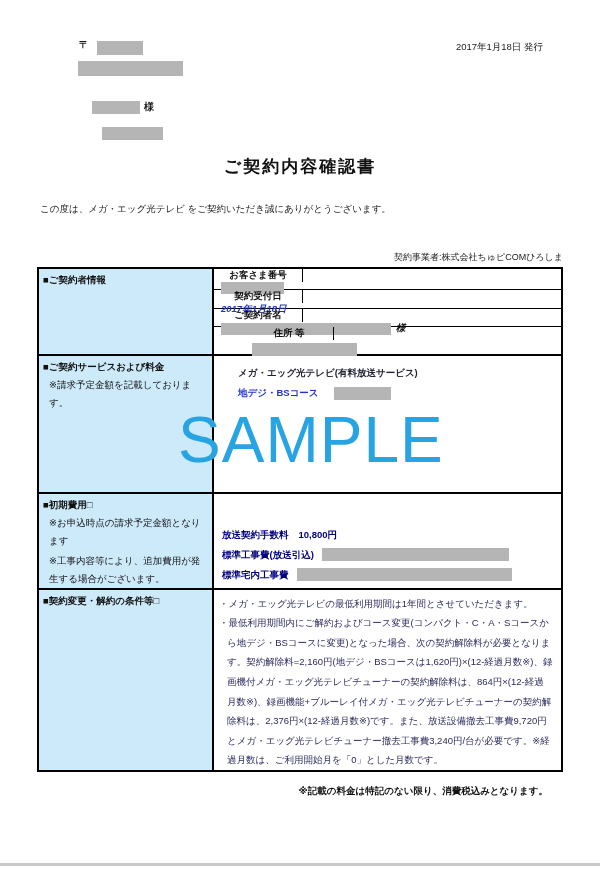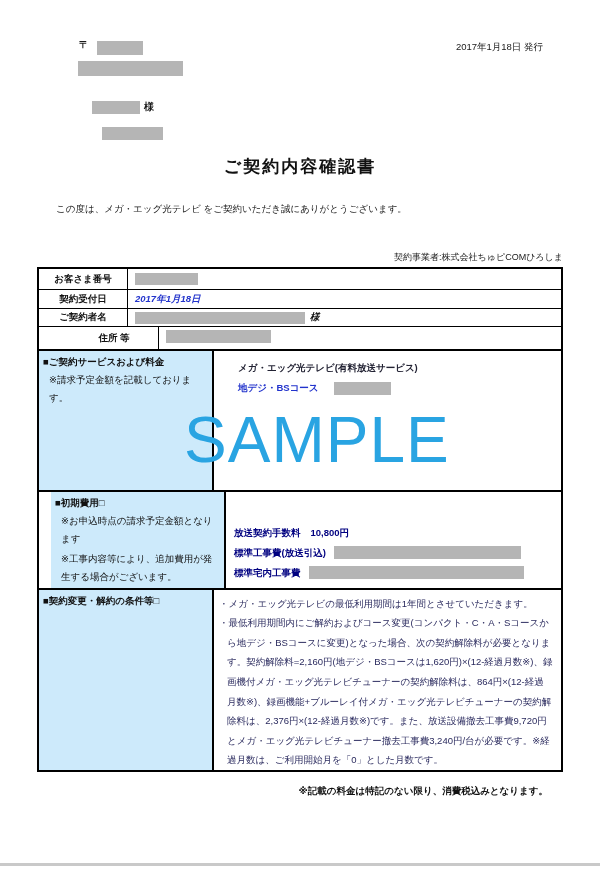--- a/index.html
+++ b/index.html
@@ -19,41 +19,41 @@
   .box-addr1  { left:78px; top:61px; width:105px; height:15px; }
   .issue-date { right:57px; top:41px; font-size:9.5px; }
   .recipient-row { left:92px; top:100px; display:flex; align-items:center; gap:4px; }
   .box-name   { width:48px; height:13px; }
   .recipient-suffix { font-size:10px; font-weight:bold; }
   .box-addr2  { left:102px; top:127px; width:61px; height:13px; }
 
   .doc-title { left:0; top:155px; width:100%; text-align:center;
     font-size:17px; font-weight:bold; letter-spacing:2px; color:#111; }
 
-  .intro { left:56px; top:200px; line-height:18px; }
+  .intro { left:40px; top:200px; line-height:18px; }
   .provider { right:37px; top:251px; font-size:9px; }
 
   
   .doc-table { left:37px; top:267px; width:526px; height:505px;
     border:2px solid #000; display:flex; flex-direction:column; background:#fff; }
   .t-row { display:flex; flex-direction:row; border-bottom:2px solid #000; }
   .t-row:last-child { border-bottom:none; }
   .t-left { width:175px; background:#cdeafb; border-right:2px solid #000;
     padding:4px 3px 0 4px; flex-shrink:0; }
   .t-right { flex:1; min-width:0; }
   .sec-h { font-weight:bold; color:#111; line-height:14px; }
   .sec-note { padding-left:6px; line-height:18px; color:#111; margin-top:2px; }
   .row1 { height:87px; }
   .row2 { height:149px; }
-  .row3 { height:104px;padding-left:12px; }
+  .row3 { height:104px; }
   .row4 { flex:1; }
 
   
   .fields { display:flex; flex-direction:column; height:100%; }
-  .f-row { display:flex; border-bottom:1px solid #000; }
+  .f-row { display:flex; border-bottom:1px solid #000;flex-direction:column; }
   .f-row:last-child { border-bottom:none; flex:1;padding-left:31px; }
   .f-row.h21 { height:21px; } .f-row.h19 { height:19px; } .f-row.h18 { height:18px; }
   .f-label { width:89px; border-right:1px solid #000; display:flex;
     align-items:center; justify-content:center; font-weight:bold; color:#111;
     flex-shrink:0; text-align:center; }
   .f-value { flex:1; display:flex; align-items:center; padding-left:7px; gap:5px;font-style:italic; }
   .f-row:last-child .f-label { align-items:center; }
   .f-row:last-child .f-value { align-items:flex-start; padding-top:3px; }
   .val-blue { color:#2233cc; font-weight:bold; }
   .box-cust { width:63px; height:12px; }
@@ -72,21 +72,21 @@
   .fees { padding:6px 8px 0 8px; line-height:20px; color:#000080; font-weight:bold;margin-top:25px; }
   .fee-line { display:flex; align-items:center; gap:8px; }
   .fee-amt { margin-left:2px; }
   .box-fee2 { width:187px; height:13px; }
   .box-fee3 { width:215px; height:13px; }
 
   
   .terms { padding:4px 8px 0 5px; color:#2a2a5e; line-height:19.6px; }
   .terms p { padding-left:8px; text-indent:-8px; }
 
-  .watermark { left:184px; top:408px; font-size:64px; font-weight:400;
+  .watermark { left:178px; top:408px; font-size:64px; font-weight:400;
     color:#29a4e2; letter-spacing:1px; line-height:64px; pointer-events:none; }
 
   .tax-note { right:52px; top:785px; font-weight:bold; color:#111; }
 
   .page-edge { left:0; top:863px; width:600px; height:3px; background:#c9c9c9; }
 </style>
 </head>
 <body>
 
 <div class="page">
@@ -106,20 +106,23 @@
 
   <div class="abs intro">
     <div>この度は、メガ・エッグ光テレビ をご契約いただき誠にありがとうございます。</div>
   </div>
 
   <span class="abs provider">契約事業者:株式会社ちゅピCOMひろしま</span>
 
   <div class="abs doc-table">
 
     <div class="t-row row1">
+      <div class="t-left">
+        <div class="sec-h">■ご契約者情報</div>
+      </div>
       <div class="t-right">
         <div class="fields">
           <div class="f-row h21">
             <div class="f-label">お客さま番号</div>
             <div class="f-value">
               <span class="redact box-cust"></span>
             </div>
           </div>
           <div class="f-row h19">
             <div class="f-label">契約受付日</div>

